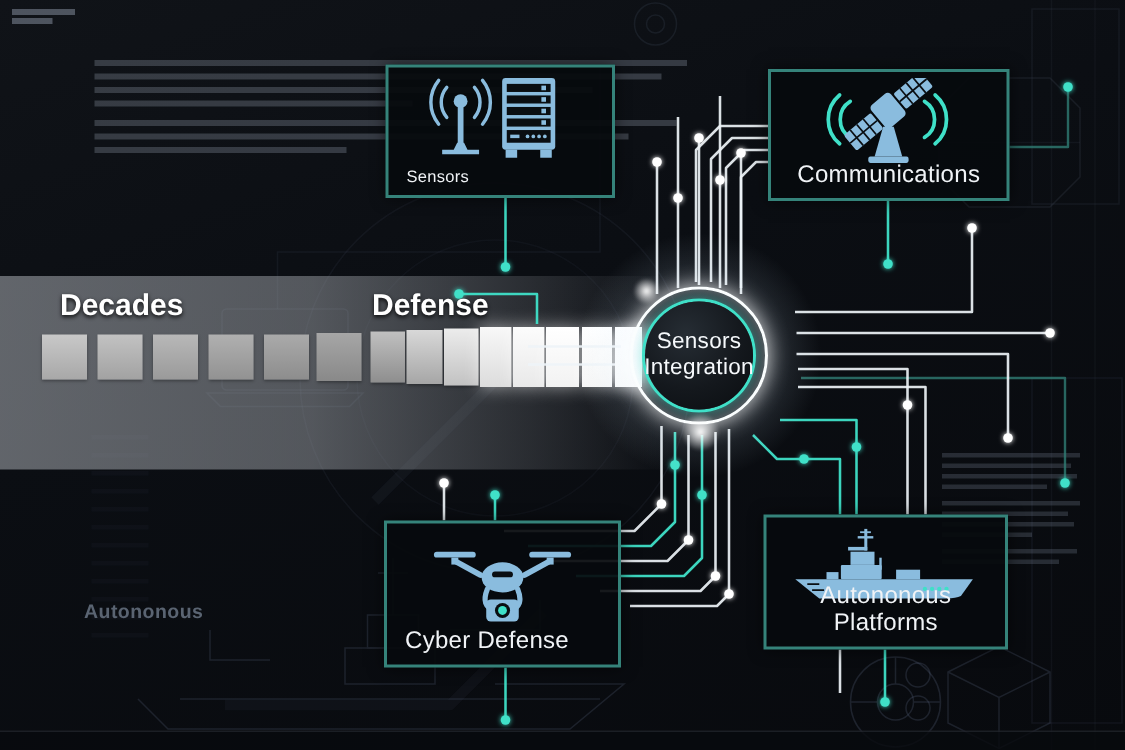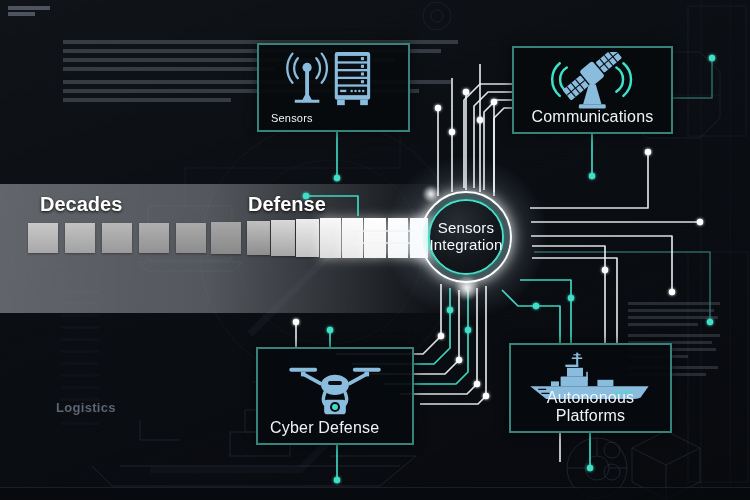--- a/index.html
+++ b/index.html
@@ -234,21 +234,21 @@
       <circle class="dot-t" cx="571" cy="298" r="3.2"></circle>
       <circle class="dot-t" cx="710" cy="322" r="3.2"></circle>
       <circle class="dot-t" cx="712" cy="58" r="3.2"></circle>
       <circle class="dot-t" cx="337" cy="480" r="3.2"></circle>
       <circle class="dot-t" cx="590" cy="468" r="3.2"></circle>
     </g>
   </svg>
 
   <div class="era era-left">Decades</div>
   <div class="era era-right">Defense</div>
-  <div class="bg-label">Logistics</div>
+  <div class="bg-label">Autononous</div>
   <div class="merge-glow"></div>
 
   <div class="hub">
     <div class="hub-glow"></div>
     <div class="hub-ring-w"></div>
     <div class="hub-ring-t"></div>
     <div class="hub-core">
       <span>Sensors</span>
       <span>Integration</span>
     </div>

